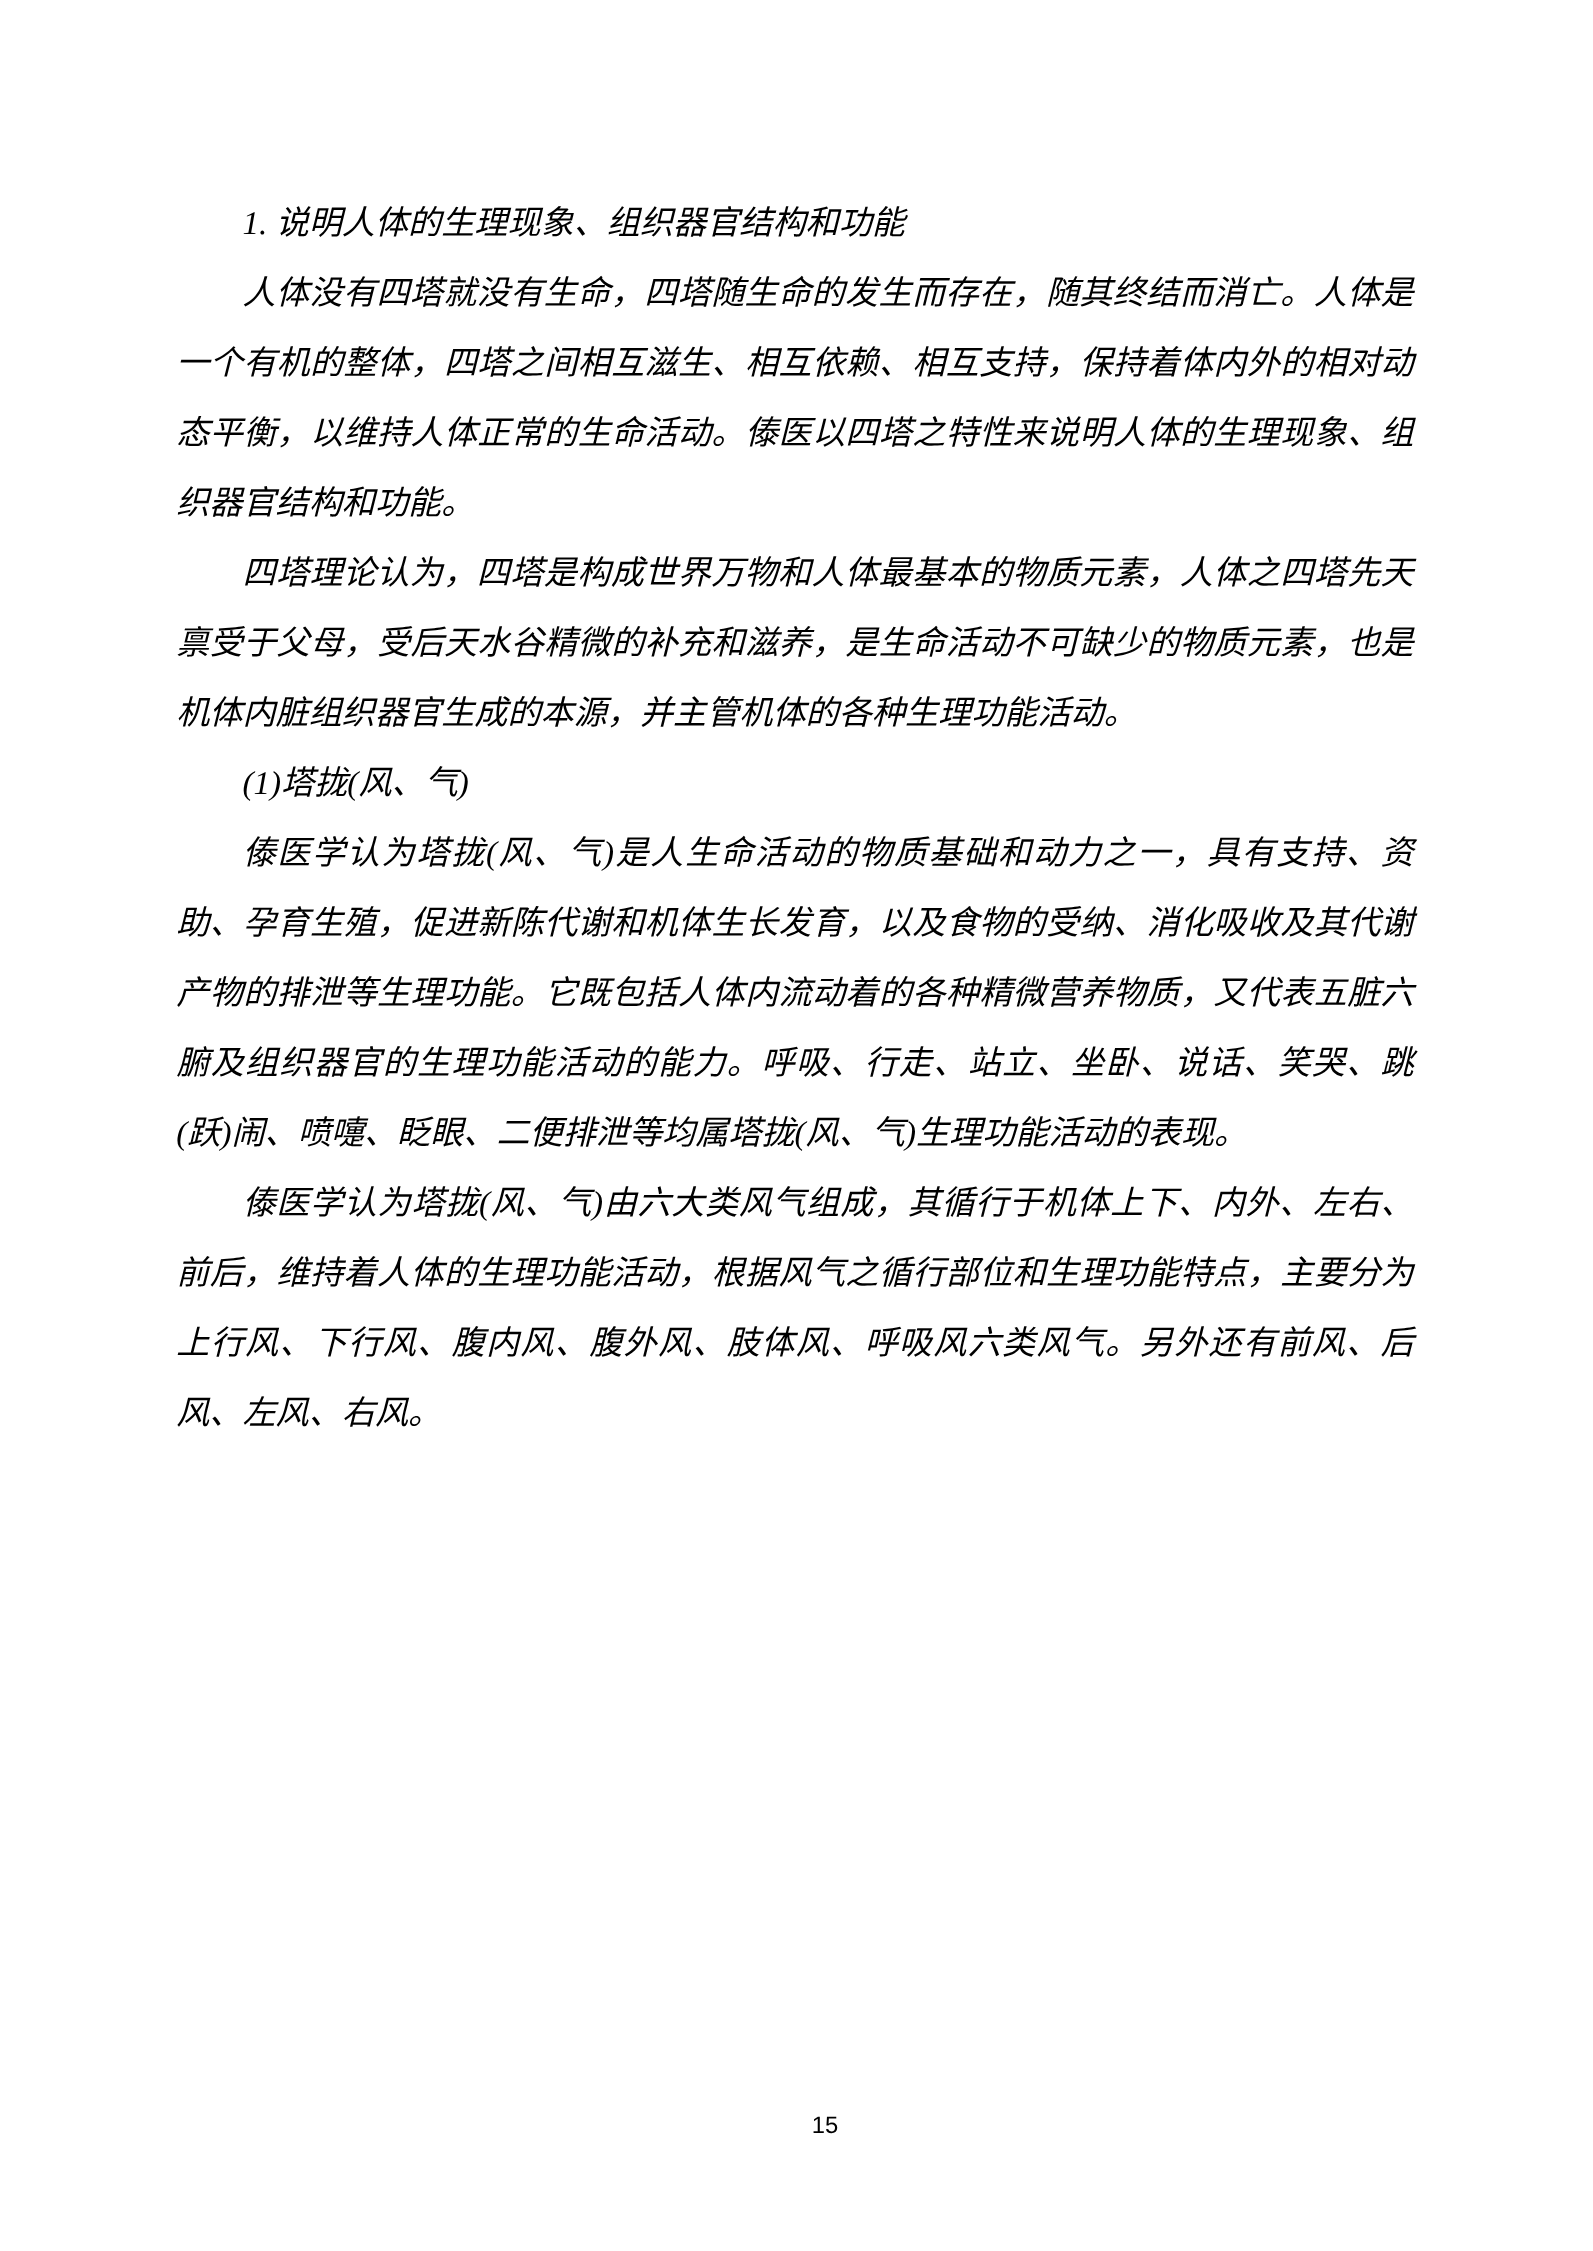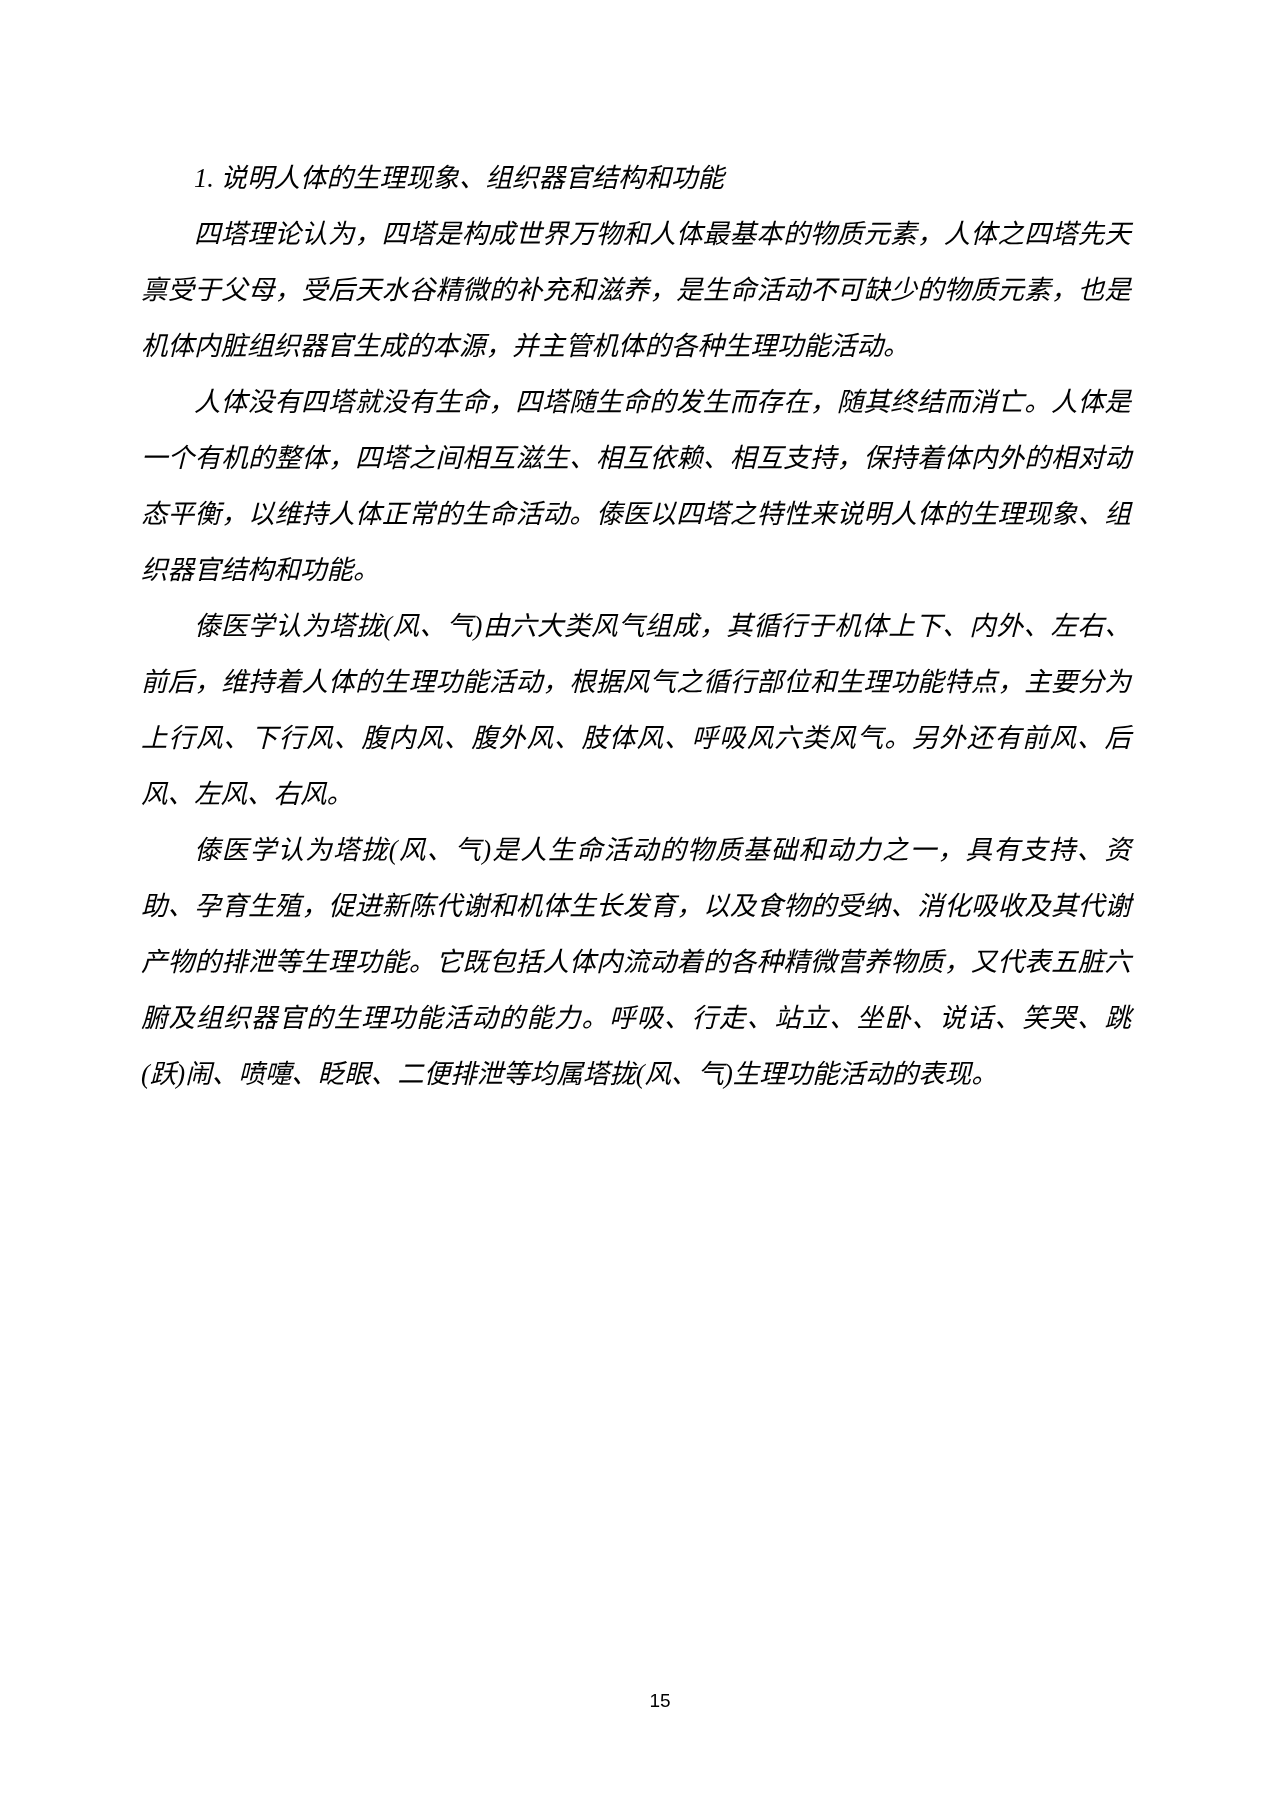--- a/index.html
+++ b/index.html
@@ -43,19 +43,20 @@
     color: #000000;
     padding-left: 23px;
   }
 </style>
 </head>
 <body>
 
 <div class="page">
   <div class="content">
     <p>1. 说明人体的生理现象、组织器官结构和功能</p>
+    <p>人体没有四塔就没有生命，四塔随生命的发生而存在，随其终结而消亡。人体是一个有机的整体，四塔之间相互滋生、相互依赖、相互支持，保持着体内外的相对动态平衡，以维持人体正常的生命活动。傣医以四塔之特性来说明人体的生理现象、组织器官结构和功能。</p>
     <p>四塔理论认为，四塔是构成世界万物和人体最基本的物质元素，人体之四塔先天禀受于父母，受后天水谷精微的补充和滋养，是生命活动不可缺少的物质元素，也是机体内脏组织器官生成的本源，并主管机体的各种生理功能活动。</p>
-    <p>人体没有四塔就没有生命，四塔随生命的发生而存在，随其终结而消亡。人体是一个有机的整体，四塔之间相互滋生、相互依赖、相互支持，保持着体内外的相对动态平衡，以维持人体正常的生命活动。傣医以四塔之特性来说明人体的生理现象、组织器官结构和功能。</p>
+    <p>(1)塔拢(风、气)</p>
+    <p>傣医学认为塔拢(风、气)是人生命活动的物质基础和动力之一，具有支持、资助、孕育生殖，促进新陈代谢和机体生长发育，以及食物的受纳、消化吸收及其代谢产物的排泄等生理功能。它既包括人体内流动着的各种精微营养物质，又代表五脏六腑及组织器官的生理功能活动的能力。呼吸、行走、站立、坐卧、说话、笑哭、跳(跃)闹、喷嚏、眨眼、二便排泄等均属塔拢(风、气)生理功能活动的表现。</p>
     <p>傣医学认为塔拢(风、气)由六大类风气组成，其循行于机体上下、内外、左右、前后，维持着人体的生理功能活动，根据风气之循行部位和生理功能特点，主要分为上行风、下行风、腹内风、腹外风、肢体风、呼吸风六类风气。另外还有前风、后风、左风、右风。</p>
-    <p>傣医学认为塔拢(风、气)是人生命活动的物质基础和动力之一，具有支持、资助、孕育生殖，促进新陈代谢和机体生长发育，以及食物的受纳、消化吸收及其代谢产物的排泄等生理功能。它既包括人体内流动着的各种精微营养物质，又代表五脏六腑及组织器官的生理功能活动的能力。呼吸、行走、站立、坐卧、说话、笑哭、跳(跃)闹、喷嚏、眨眼、二便排泄等均属塔拢(风、气)生理功能活动的表现。</p>
   </div>
   <div class="page-number">15</div>
 </div>
 
 </body></html>

